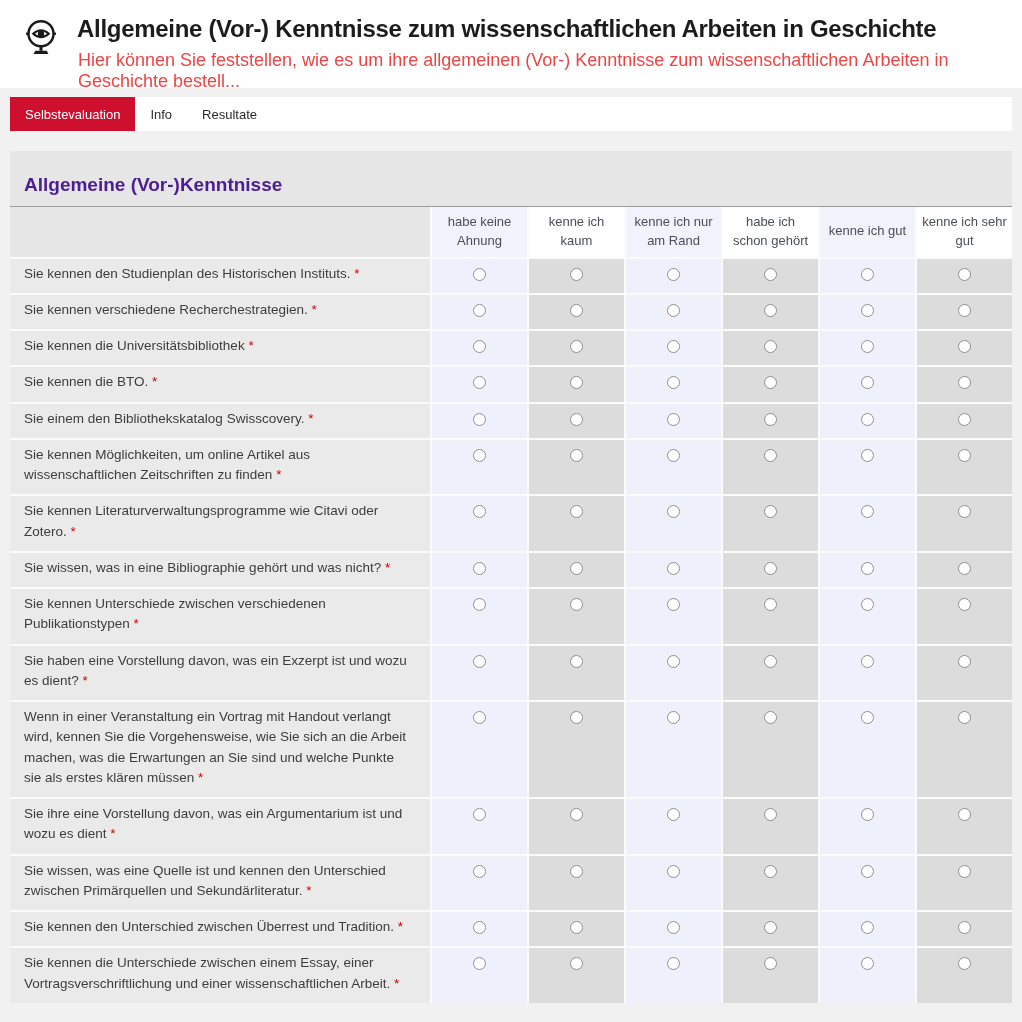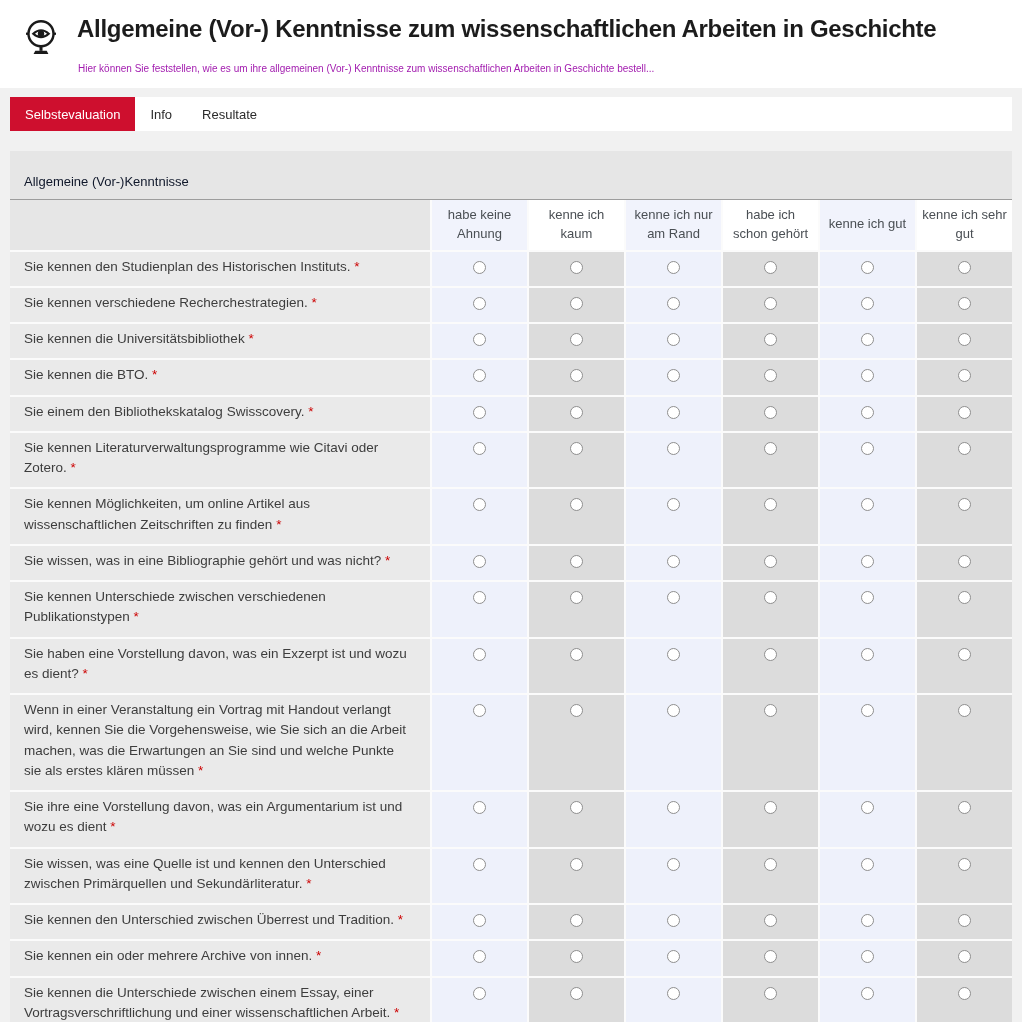--- a/index.html
+++ b/index.html
@@ -24,23 +24,23 @@
   .header-text h1 {
     margin: 0;
     font-size: 24px;
     font-weight: 700;
     color: #1c1c1c;
     letter-spacing: -0.3px;
     line-height: 1.2;
     white-space: nowrap;
   }
   .header-text .subtitle {
-    margin: 19px 0 0 1px;
-    font-size: 10px;
-    color: #a21caf;
+    margin: 6px 0 0 1px;
+    font-size: 18px;
+    color: #ef4444;
   }
 
   
   .tab-bar {
     margin: 9px 10px 0 10px;
     background: #ffffff;
     height: 34px;
     display: flex;
     align-items: stretch;
   }
@@ -59,23 +59,23 @@
   }
 
   
   .panel {
     margin: 20px 10px 0 10px;
     background: #e6e6e6;
   }
   .section-title {
     margin: 0;
     padding: 23px 14px 10px 14px;
-    font-size: 13px;
-    font-weight: 400;
-    color: #0f172a;
+    font-size: 19px;
+    font-weight: 700;
+    color: #4c1d95;
   }
   .rule { border-top: 1px solid #9d9d9d; height: 0; }
 
   
   table.matrix {
     width: 100%;
     border-collapse: separate;
     border-spacing: 0;
     table-layout: fixed;
   }
@@ -214,38 +214,38 @@
         <tr>
           <td class="question"><span>Sie einem den Bibliothekskatalog Swisscovery.</span> <span class="req">*</span></td>
           <td class="opt col-light"><span class="radio" role="radio" aria-checked="false"></span></td>
           <td class="opt col-gray"><span class="radio" role="radio" aria-checked="false"></span></td>
           <td class="opt col-light"><span class="radio" role="radio" aria-checked="false"></span></td>
           <td class="opt col-gray"><span class="radio" role="radio" aria-checked="false"></span></td>
           <td class="opt col-light"><span class="radio" role="radio" aria-checked="false"></span></td>
           <td class="opt col-gray"><span class="radio" role="radio" aria-checked="false"></span></td>
         </tr>
         <tr>
+          <td class="question"><span>Sie kennen Möglichkeiten, um online Artikel aus wissenschaftlichen Zeitschriften zu finden</span> <span class="req">*</span></td>
+          <td class="opt col-light"><span class="radio" role="radio" aria-checked="false"></span></td>
+          <td class="opt col-gray"><span class="radio" role="radio" aria-checked="false"></span></td>
+          <td class="opt col-light"><span class="radio" role="radio" aria-checked="false"></span></td>
+          <td class="opt col-gray"><span class="radio" role="radio" aria-checked="false"></span></td>
+          <td class="opt col-light"><span class="radio" role="radio" aria-checked="false"></span></td>
+          <td class="opt col-gray"><span class="radio" role="radio" aria-checked="false"></span></td>
+        </tr>
+        <tr>
           <td class="question"><span>Sie kennen Literaturverwaltungsprogramme wie Citavi oder Zotero.</span> <span class="req">*</span></td>
           <td class="opt col-light"><span class="radio" role="radio" aria-checked="false"></span></td>
           <td class="opt col-gray"><span class="radio" role="radio" aria-checked="false"></span></td>
           <td class="opt col-light"><span class="radio" role="radio" aria-checked="false"></span></td>
           <td class="opt col-gray"><span class="radio" role="radio" aria-checked="false"></span></td>
           <td class="opt col-light"><span class="radio" role="radio" aria-checked="false"></span></td>
           <td class="opt col-gray"><span class="radio" role="radio" aria-checked="false"></span></td>
         </tr>
         <tr>
-          <td class="question"><span>Sie kennen Möglichkeiten, um online Artikel aus wissenschaftlichen Zeitschriften zu finden</span> <span class="req">*</span></td>
-          <td class="opt col-light"><span class="radio" role="radio" aria-checked="false"></span></td>
-          <td class="opt col-gray"><span class="radio" role="radio" aria-checked="false"></span></td>
-          <td class="opt col-light"><span class="radio" role="radio" aria-checked="false"></span></td>
-          <td class="opt col-gray"><span class="radio" role="radio" aria-checked="false"></span></td>
-          <td class="opt col-light"><span class="radio" role="radio" aria-checked="false"></span></td>
-          <td class="opt col-gray"><span class="radio" role="radio" aria-checked="false"></span></td>
-        </tr>
-        <tr>
           <td class="question"><span>Sie wissen, was in eine Bibliographie gehört und was nicht?</span> <span class="req">*</span></td>
           <td class="opt col-light"><span class="radio" role="radio" aria-checked="false"></span></td>
           <td class="opt col-gray"><span class="radio" role="radio" aria-checked="false"></span></td>
           <td class="opt col-light"><span class="radio" role="radio" aria-checked="false"></span></td>
           <td class="opt col-gray"><span class="radio" role="radio" aria-checked="false"></span></td>
           <td class="opt col-light"><span class="radio" role="radio" aria-checked="false"></span></td>
           <td class="opt col-gray"><span class="radio" role="radio" aria-checked="false"></span></td>
         </tr>
         <tr>
           <td class="question"><span>Sie kennen Unterschiede zwischen verschiedenen Publikationstypen</span> <span class="req">*</span></td>
@@ -287,29 +287,20 @@
           <td class="question"><span>Sie wissen, was eine Quelle ist und kennen den Unterschied zwischen Primärquellen und Sekundärliteratur.</span> <span class="req">*</span></td>
           <td class="opt col-light"><span class="radio" role="radio" aria-checked="false"></span></td>
           <td class="opt col-gray"><span class="radio" role="radio" aria-checked="false"></span></td>
           <td class="opt col-light"><span class="radio" role="radio" aria-checked="false"></span></td>
           <td class="opt col-gray"><span class="radio" role="radio" aria-checked="false"></span></td>
           <td class="opt col-light"><span class="radio" role="radio" aria-checked="false"></span></td>
           <td class="opt col-gray"><span class="radio" role="radio" aria-checked="false"></span></td>
         </tr>
         <tr>
           <td class="question"><span>Sie kennen den Unterschied zwischen Überrest und Tradition.</span> <span class="req">*</span></td>
-          <td class="opt col-light"><span class="radio" role="radio" aria-checked="false"></span></td>
-          <td class="opt col-gray"><span class="radio" role="radio" aria-checked="false"></span></td>
-          <td class="opt col-light"><span class="radio" role="radio" aria-checked="false"></span></td>
-          <td class="opt col-gray"><span class="radio" role="radio" aria-checked="false"></span></td>
-          <td class="opt col-light"><span class="radio" role="radio" aria-checked="false"></span></td>
-          <td class="opt col-gray"><span class="radio" role="radio" aria-checked="false"></span></td>
-        </tr>
-        <tr>
-          <td class="question"><span>Sie kennen ein oder mehrere Archive von innen.</span> <span class="req">*</span></td>
           <td class="opt col-light"><span class="radio" role="radio" aria-checked="false"></span></td>
           <td class="opt col-gray"><span class="radio" role="radio" aria-checked="false"></span></td>
           <td class="opt col-light"><span class="radio" role="radio" aria-checked="false"></span></td>
           <td class="opt col-gray"><span class="radio" role="radio" aria-checked="false"></span></td>
           <td class="opt col-light"><span class="radio" role="radio" aria-checked="false"></span></td>
           <td class="opt col-gray"><span class="radio" role="radio" aria-checked="false"></span></td>
         </tr>
         <tr>
           <td class="question"><span>Sie kennen die Unterschiede zwischen einem Essay, einer Vortragsverschriftlichung und einer wissenschaftlichen Arbeit.</span> <span class="req">*</span></td>
           <td class="opt col-light"><span class="radio" role="radio" aria-checked="false"></span></td>

